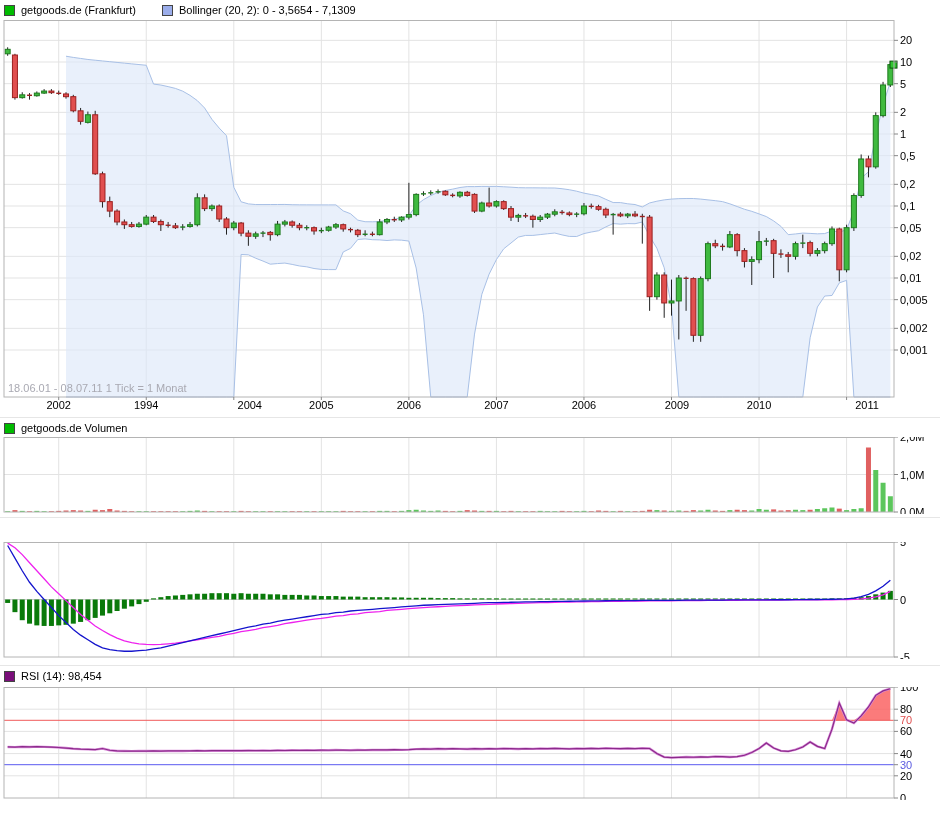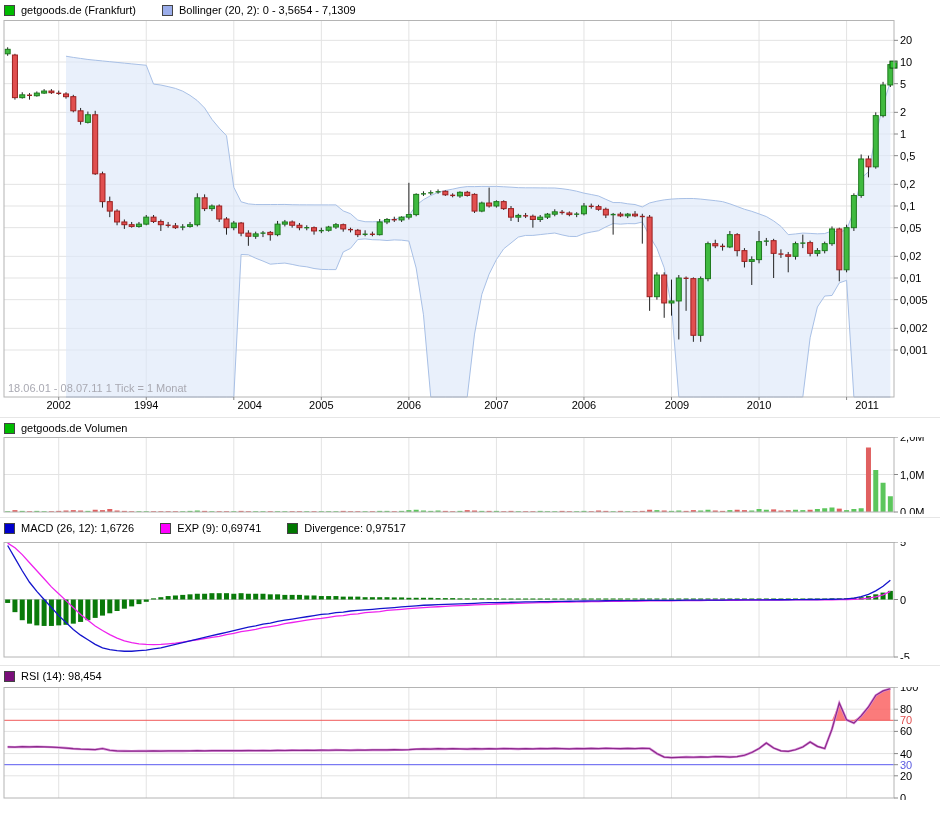--- a/index.html
+++ b/index.html
@@ -509,28 +509,20 @@
       <line x1="894" y1="0" x2="898" y2="0" stroke="#888888"></line>
       <text x="900" y="4" font-size="11" fill="#000">2,0M</text>
       <line x1="894" y1="37.5" x2="898" y2="37.5" stroke="#888888"></line>
       <text x="900" y="41.5" font-size="11" fill="#000">1,0M</text>
       <line x1="894" y1="75" x2="898" y2="75" stroke="#888888"></line>
       <text x="900" y="79" font-size="11" fill="#000">0,0M</text>
     </svg>
 
   <div class="sep" style="top:517px"></div>
 
-  <div class="leg" style="top:521px">
-    <span class="sw" style="background: rgb(0, 0, 204);"></span>
-    <span>MACD (26, 12): 1,6726</span>
-    <span class="sw gap" style="background: rgb(255, 0, 255);"></span>
-    <span>EXP (9): 0,69741</span>
-    <span class="sw gap" style="background: rgb(0, 119, 0);"></span>
-    <span>Divergence: 0,97517</span>
-  </div>
 
   <svg id="svg-macd" width="940" height="117" style="top:542px">
       <g>
         <line x1="58.71" y1="0" x2="58.71" y2="115" stroke="#e3e3e3"></line>
         <line x1="146.25" y1="0" x2="146.25" y2="115" stroke="#e3e3e3"></line>
         <line x1="233.8" y1="0" x2="233.8" y2="115" stroke="#e3e3e3"></line>
         <line x1="321.34" y1="0" x2="321.34" y2="115" stroke="#e3e3e3"></line>
         <line x1="408.88" y1="0" x2="408.88" y2="115" stroke="#e3e3e3"></line>
         <line x1="496.42" y1="0" x2="496.42" y2="115" stroke="#e3e3e3"></line>
         <line x1="583.96" y1="0" x2="583.96" y2="115" stroke="#e3e3e3"></line>

